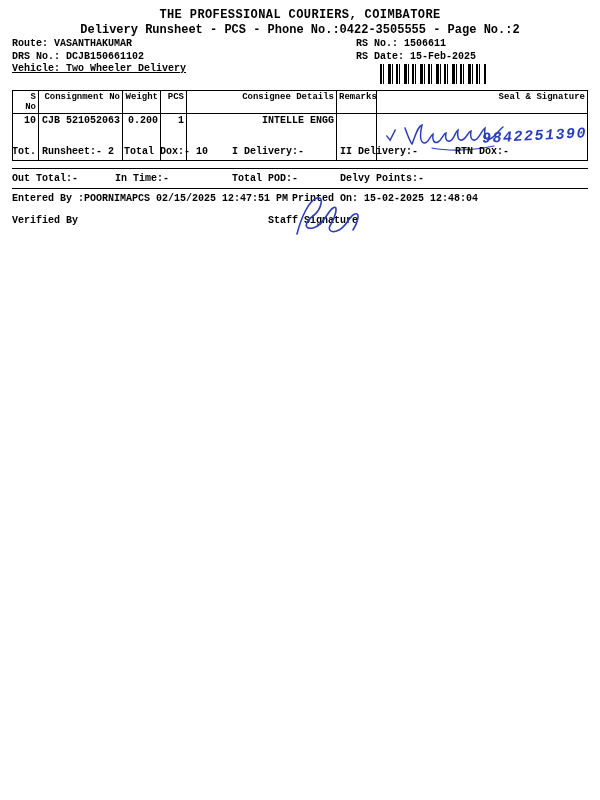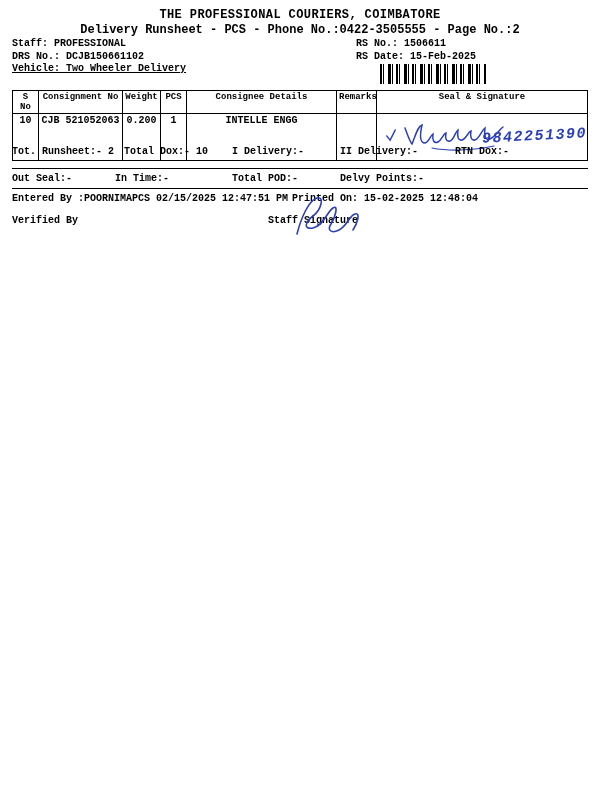--- a/index.html
+++ b/index.html
@@ -15,21 +15,21 @@
   .underlined{text-decoration:underline;}
   .barcode{
     position:absolute;left:380px;top:64px;width:106px;height:20px;
     background:repeating-linear-gradient(90deg,
       #000 0px,#000 2px,#fff 2px,#fff 3.5px,
       #000 3.5px,#000 4.5px,#fff 4.5px,#fff 8px,
       #000 8px,#000 11px,#fff 11px,#fff 12.5px,
       #000 12.5px,#000 13.5px,#fff 13.5px,#fff 16px);
   }
   table.grid{position:absolute;left:12px;top:90px;width:576px;border-collapse:collapse;table-layout:fixed;}
-  .grid th,.grid td{border:1px solid #000;padding:1px 2px;text-align:center;vertical-align:top;font-weight:700;overflow:hidden;}
+  .grid th,.grid td{border:1px solid #000;padding:1px 2px;text-align:right;vertical-align:top;font-weight:700;overflow:hidden;}
   .grid th{font-size:9px;height:12px;}
   .grid td{font-size:10px;height:44px;}
   th.center{}
   .seal-cell{position:relative;}
   .tick{position:absolute;left:8px;top:14px;width:12px;height:14px;}
   .sig{position:absolute;left:24px;top:6px;width:112px;height:34px;}
   .hand-phone{
     position:absolute;left:482px;top:128px;color:#2a3eb8;
     font-size:15px;font-style:italic;letter-spacing:1.5px;transform:rotate(-3deg);
   }
@@ -48,21 +48,21 @@
 </style>
 </head>
 <body>
 
 <div class="page">
 
   <div class="title">THE PROFESSIONAL COURIERS, COIMBATORE</div>
   <div class="subtitle">Delivery Runsheet - PCS - Phone No.:0422-3505555 - Page No.:2</div>
 
   <div class="info-left">
-    <div>Staff: PROFESSIONAL</div>
+    <div>Route: VASANTHAKUMAR</div>
     <div>DRS No.: DCJB150661102</div>
     <div class="underlined">Vehicle: Two Wheeler Delivery</div>
   </div>
 
   <div class="info-right">
     <div>RS No.: 1506611</div>
     <div>RS Date: 15-Feb-2025</div>
   </div>
 
   <div class="barcode"></div>
@@ -115,21 +115,21 @@
     <span class="l12">Tot. Runsheet:- 2</span>
     <span class="l124">Total Dox:- 10</span>
     <span class="l232">I Delivery:-</span>
     <span class="l340">II Delivery:-</span>
     <span class="l455">RTN Dox:-</span>
   </div>
 
   <div class="rule rule1"></div>
 
   <div class="line-abs times">
-    <span class="l12">Out Seal:-</span>
+    <span class="l12">Out Total:-</span>
     <span class="l115">In Time:-</span>
     <span class="l232">Total POD:-</span>
     <span class="l340">Delvy Points:-</span>
   </div>
 
   <div class="rule rule2"></div>
 
   <div class="line-abs entered">
     <span class="l12">Entered By :POORNIMAPCS 02/15/2025 12:47:51 PM</span>
     <span class="l292">Printed On: 15-02-2025 12:48:04</span>

